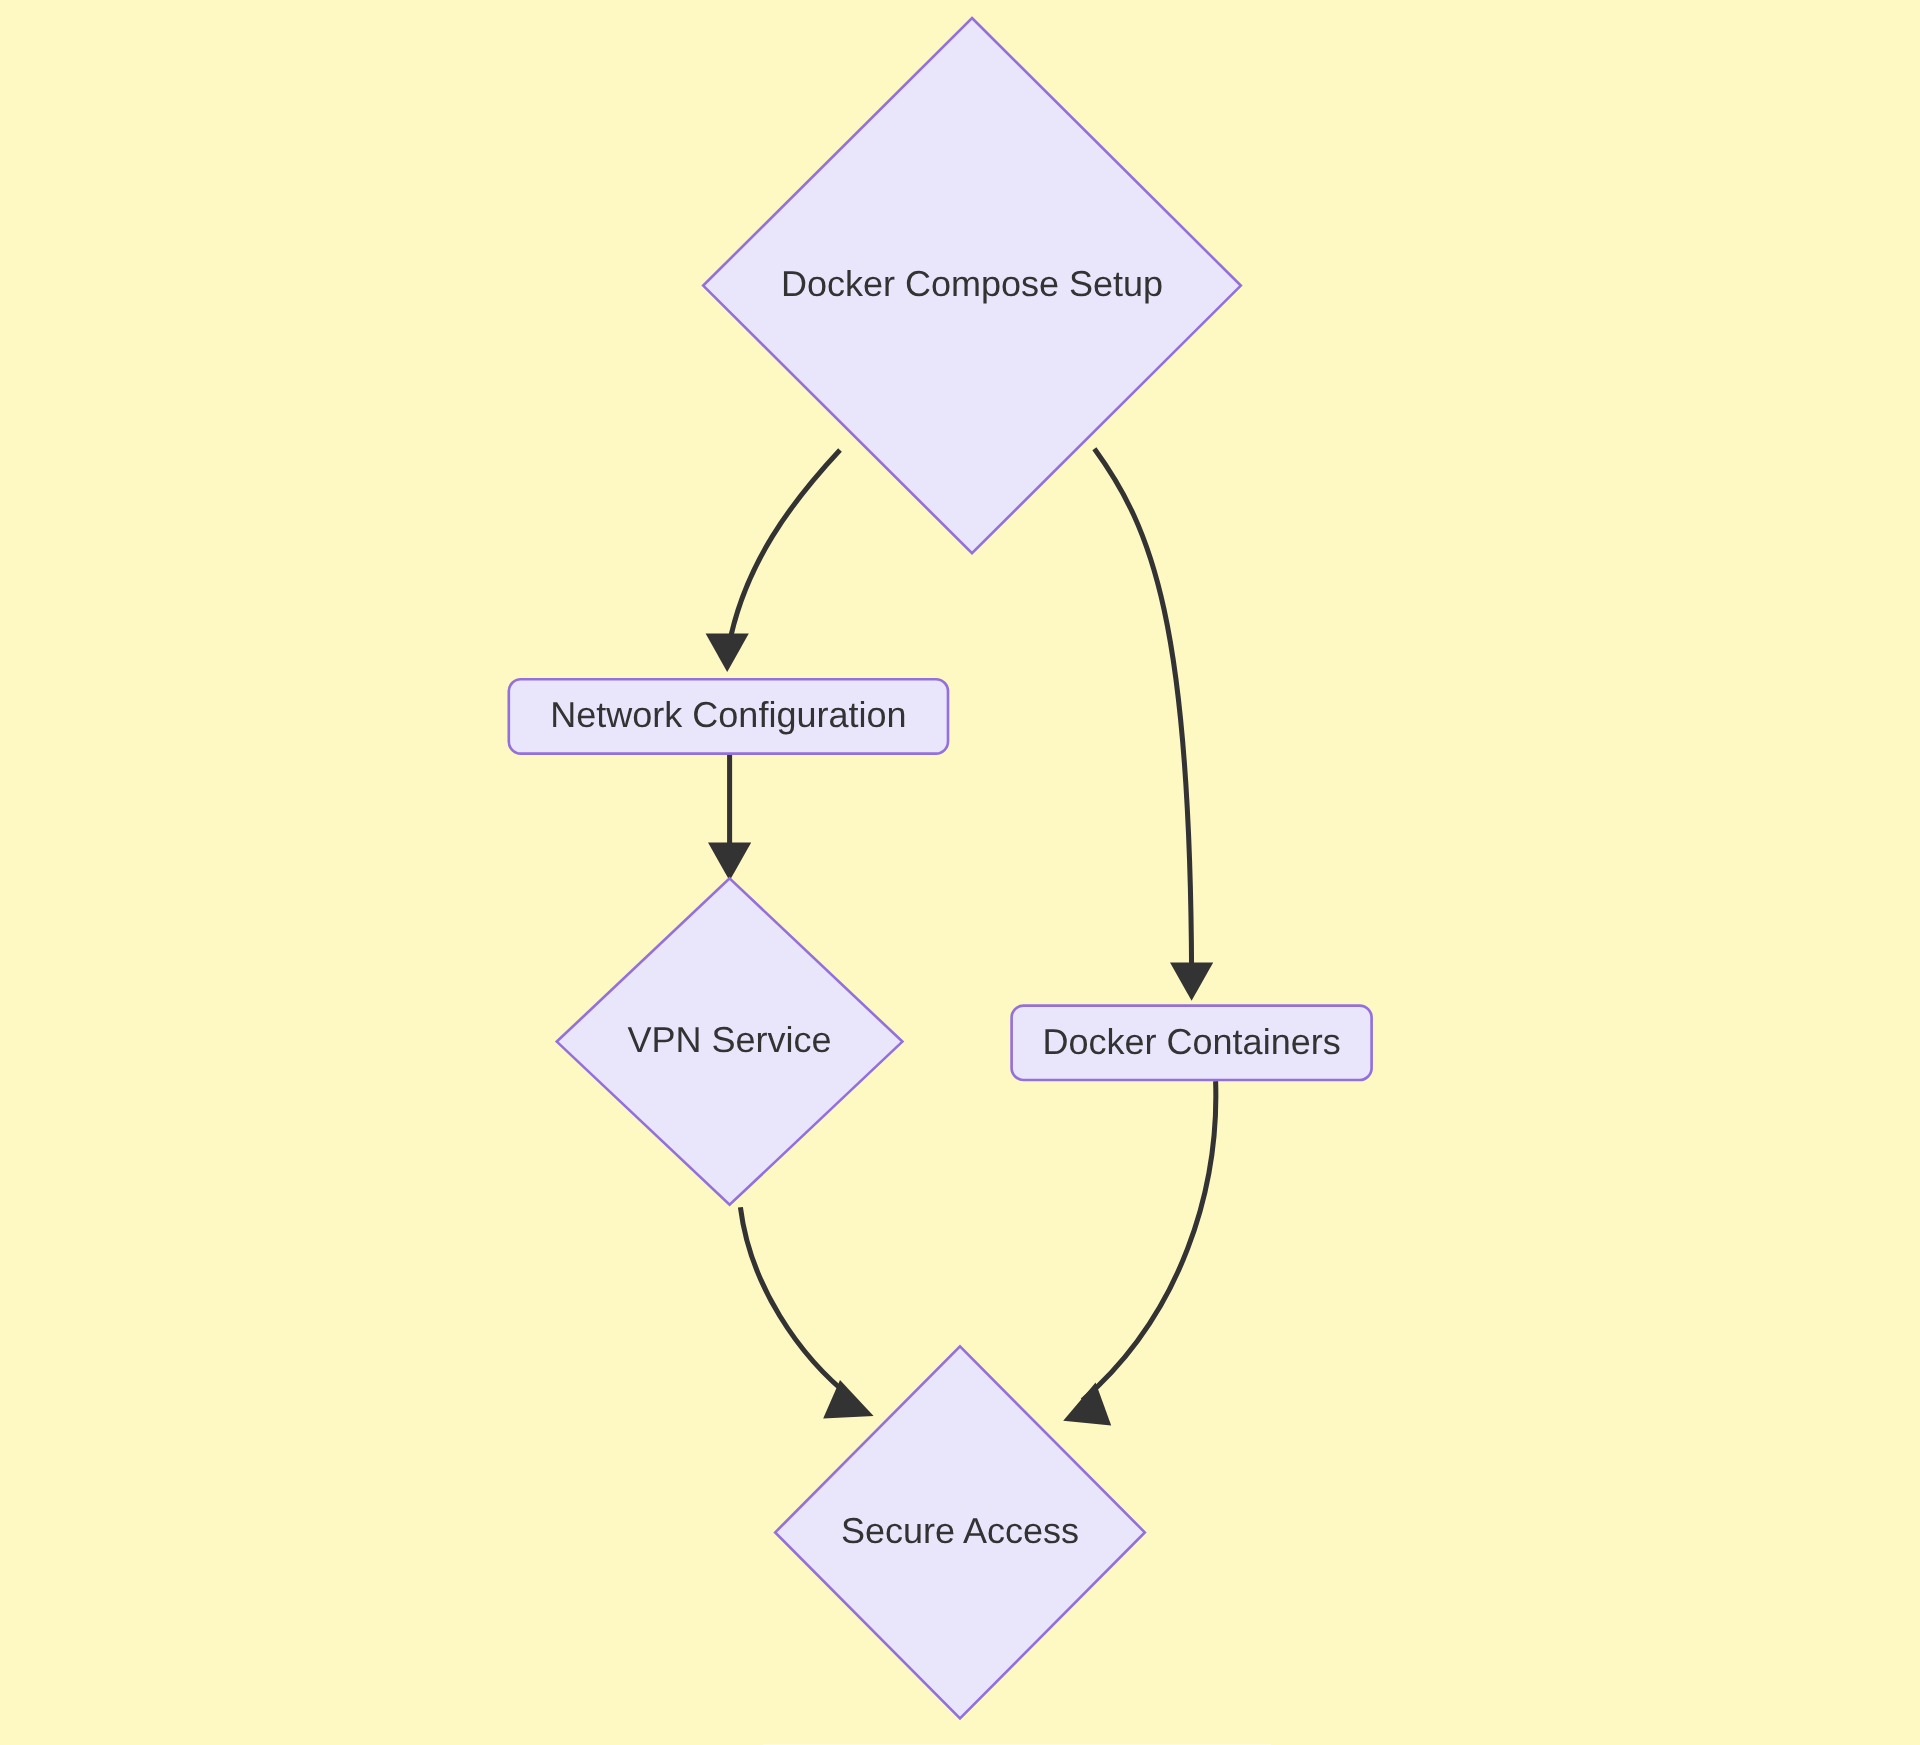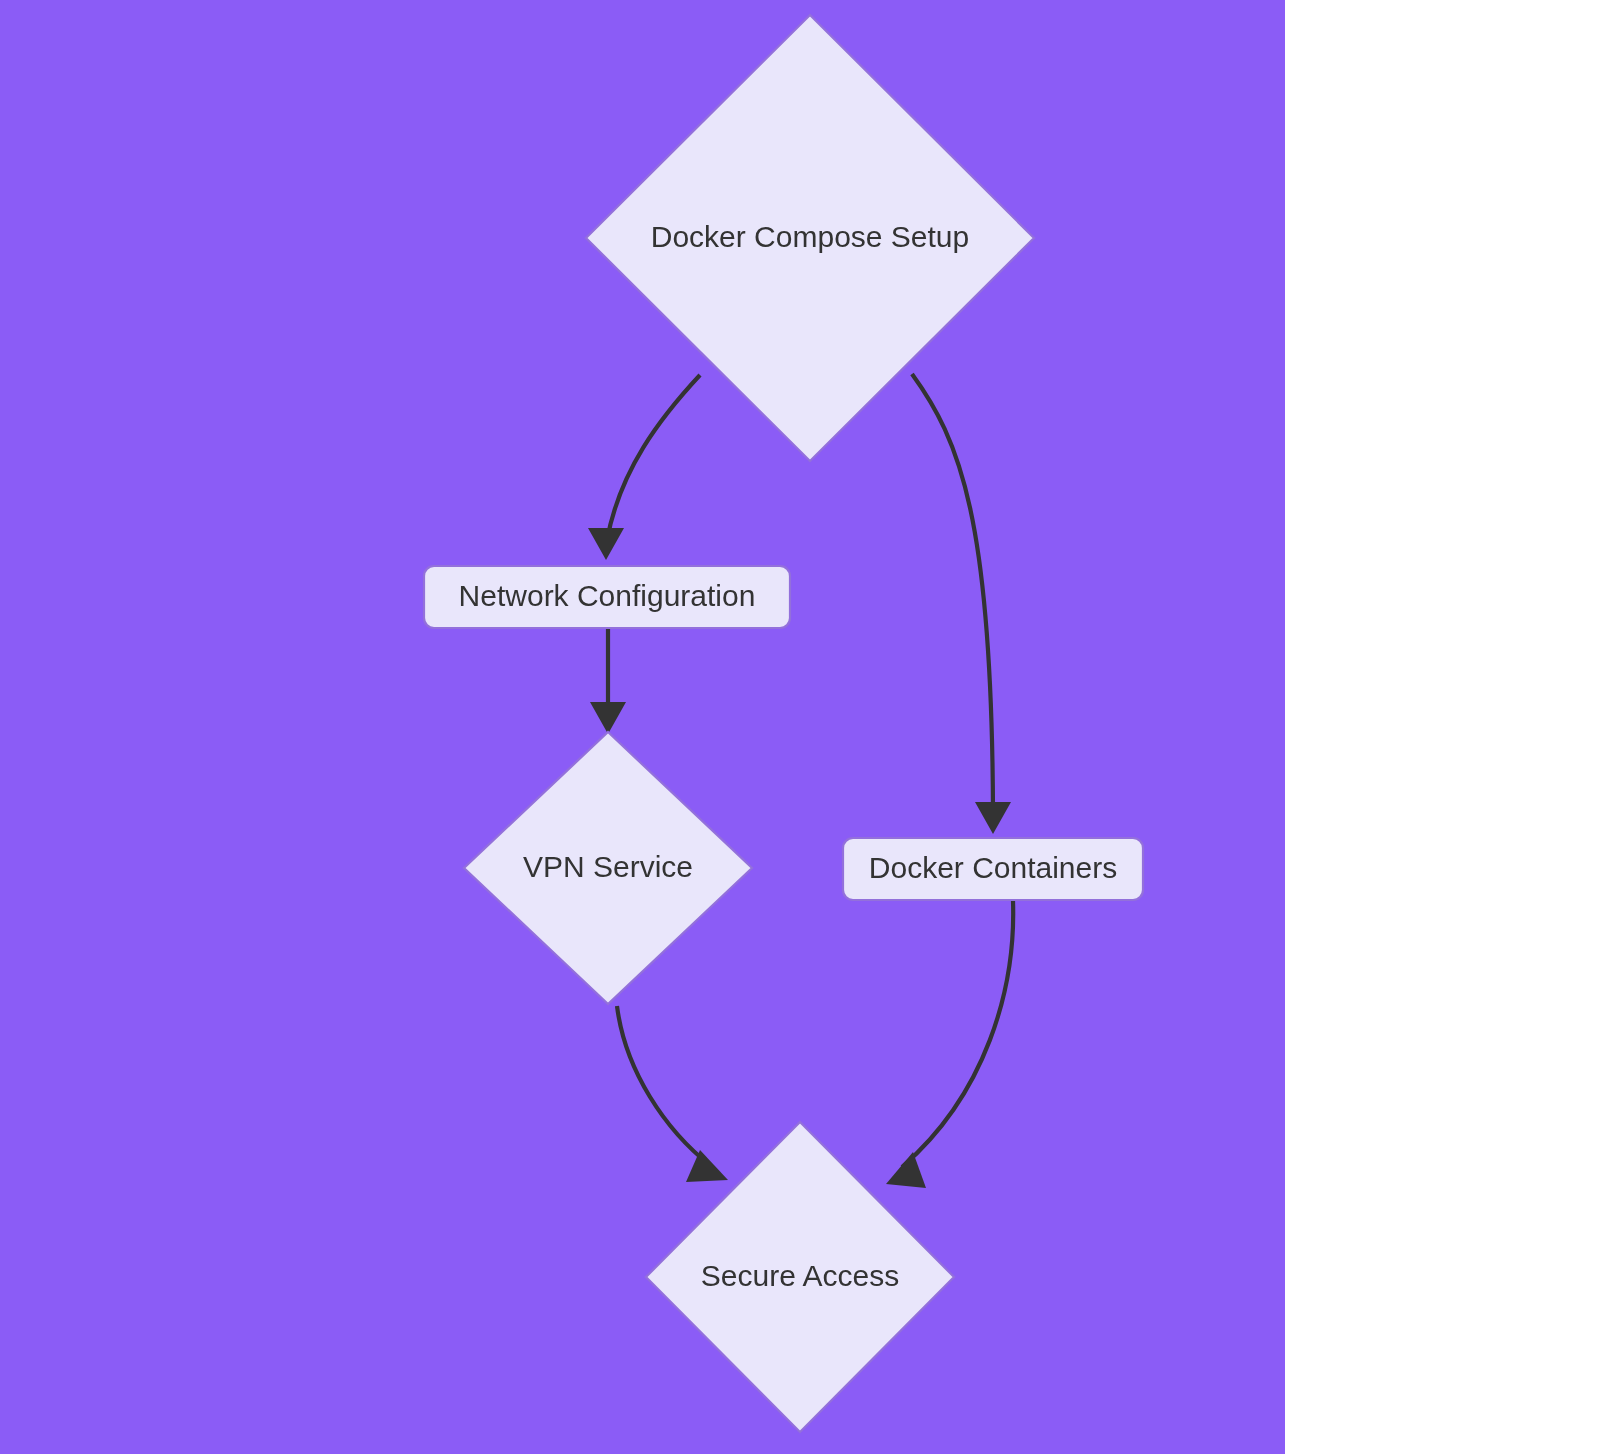--- a/index.html
+++ b/index.html
@@ -9,23 +9,23 @@
     background: #ffffff;
   }
   body {
     width: 1600px;
     height: 1454px;
     font-family: "Liberation Sans", "DejaVu Sans", sans-serif;
     overflow: hidden;
   }
   #flowchart-root {
     position: relative;
-    width: 1285px;
+    width: 1600px;
     height: 1454px;
-    background: #8b5cf6;
+    background: #fef9c3;
   }
   svg#diagram-svg {
     display: block;
     width: 1600px;
     height: 1454px;
   }
   .node-shape {
     fill: #e9e6fb;
     stroke: #9370db;
     stroke-width: 2.2;

